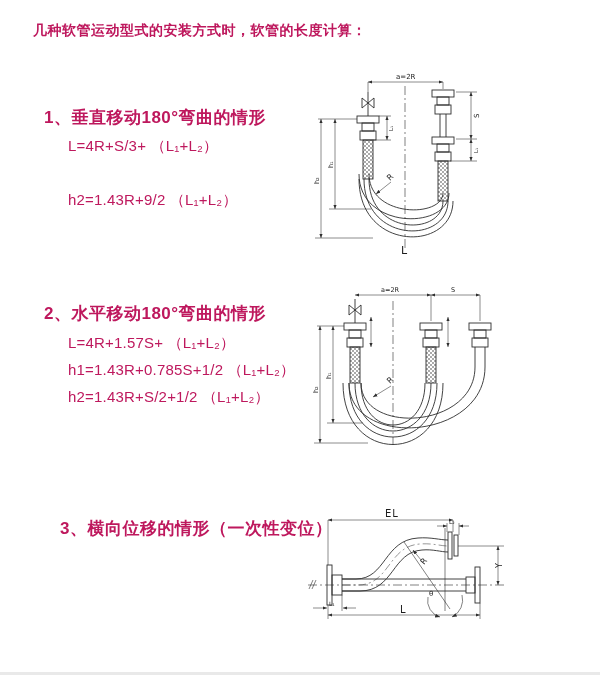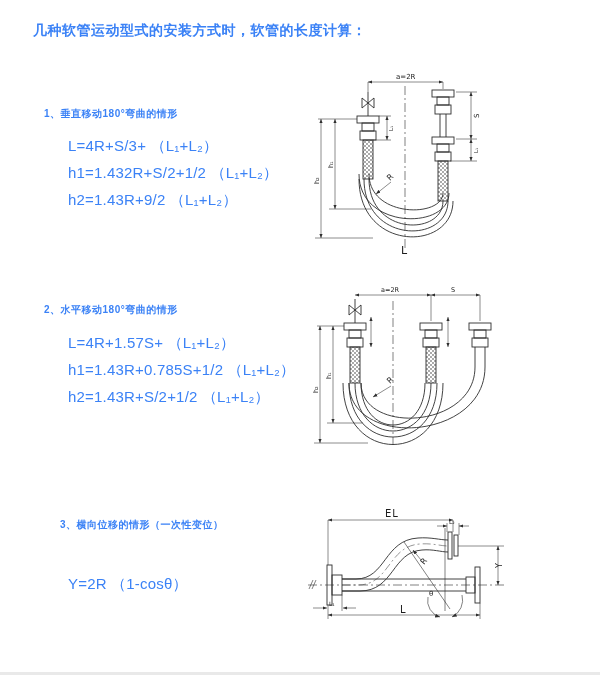--- a/index.html
+++ b/index.html
@@ -1,43 +1,41 @@
 <!DOCTYPE html>
 <html><head>
 <meta charset="utf-8">
 <style>
   html,body{margin:0;padding:0;background:#fff;}
   .page{position:relative;width:600px;height:675px;background:#ffffff;overflow:hidden;
-        font-family:"Liberation Sans","DejaVu Sans",sans-serif;color:#3b82f6;}
+        font-family:"Liberation Sans","DejaVu Sans",sans-serif;color:#be185d;}
   .t{position:absolute;white-space:pre;line-height:1.15;}
   .title{font-size:14px;font-weight:700;letter-spacing:.5px;}
-  .heading{font-size:10px;font-weight:700;letter-spacing:.5px;}
+  .heading{font-size:17px;font-weight:700;letter-spacing:.5px;}
   .formula{font-size:15px;font-weight:400;letter-spacing:.2px;}
   .diag{position:absolute;}
   .bottom-edge{position:absolute;left:0;bottom:0;width:600px;height:3px;background:#e9e9e9;}
 </style>
 </head>
 <body>
 
 <div class="page">
 
   <div class="t title" style="left:33px;top:22px">几种软管运动型式的安装方式时，软管的长度计算：</div>
 
   <div class="t heading" style="left:44px;top:108px">1、垂直移动180°弯曲的情形</div>
   <div class="t formula" style="left:68px;top:137px">L=4R+S/3+ （L₁+L₂）</div>
-  <div class="t formula" style="left:68px;top:164px">h1=1.432R+S/2+1/2 （L₁+L₂）</div>
   <div class="t formula" style="left:68px;top:191px">h2=1.43R+9/2 （L₁+L₂）</div>
 
   <div class="t heading" style="left:44px;top:304px">2、水平移动180°弯曲的情形</div>
   <div class="t formula" style="left:68px;top:334px">L=4R+1.57S+ （L₁+L₂）</div>
   <div class="t formula" style="left:68px;top:361px">h1=1.43R+0.785S+1/2 （L₁+L₂）</div>
   <div class="t formula" style="left:68px;top:388px">h2=1.43R+S/2+1/2 （L₁+L₂）</div>
 
   <div class="t heading" style="left:60px;top:519px">3、横向位移的情形（一次性变位）</div>
-  <div class="t formula" style="left:68px;top:575px">Y=2R （1-cosθ）</div>
 
   <svg class="diag" style="left:313px;top:62px" width="272" height="196" viewBox="0 0 272 196">
     <defs>
       <marker id="d1a" viewBox="0 0 10 10" refX="9" refY="5" markerWidth="9" markerHeight="9" orient="auto-start-reverse">
         <path d="M0,1.5 L9,5 L0,8.5 Z" fill="#2e2e2e"></path>
       </marker>
       <pattern id="d1b" width="4" height="4" patternUnits="userSpaceOnUse">
         <path d="M0,4 L4,0 M0,0 L4,4" stroke="#555" stroke-width="0.5" fill="none"></path>
       </pattern>
     </defs>

